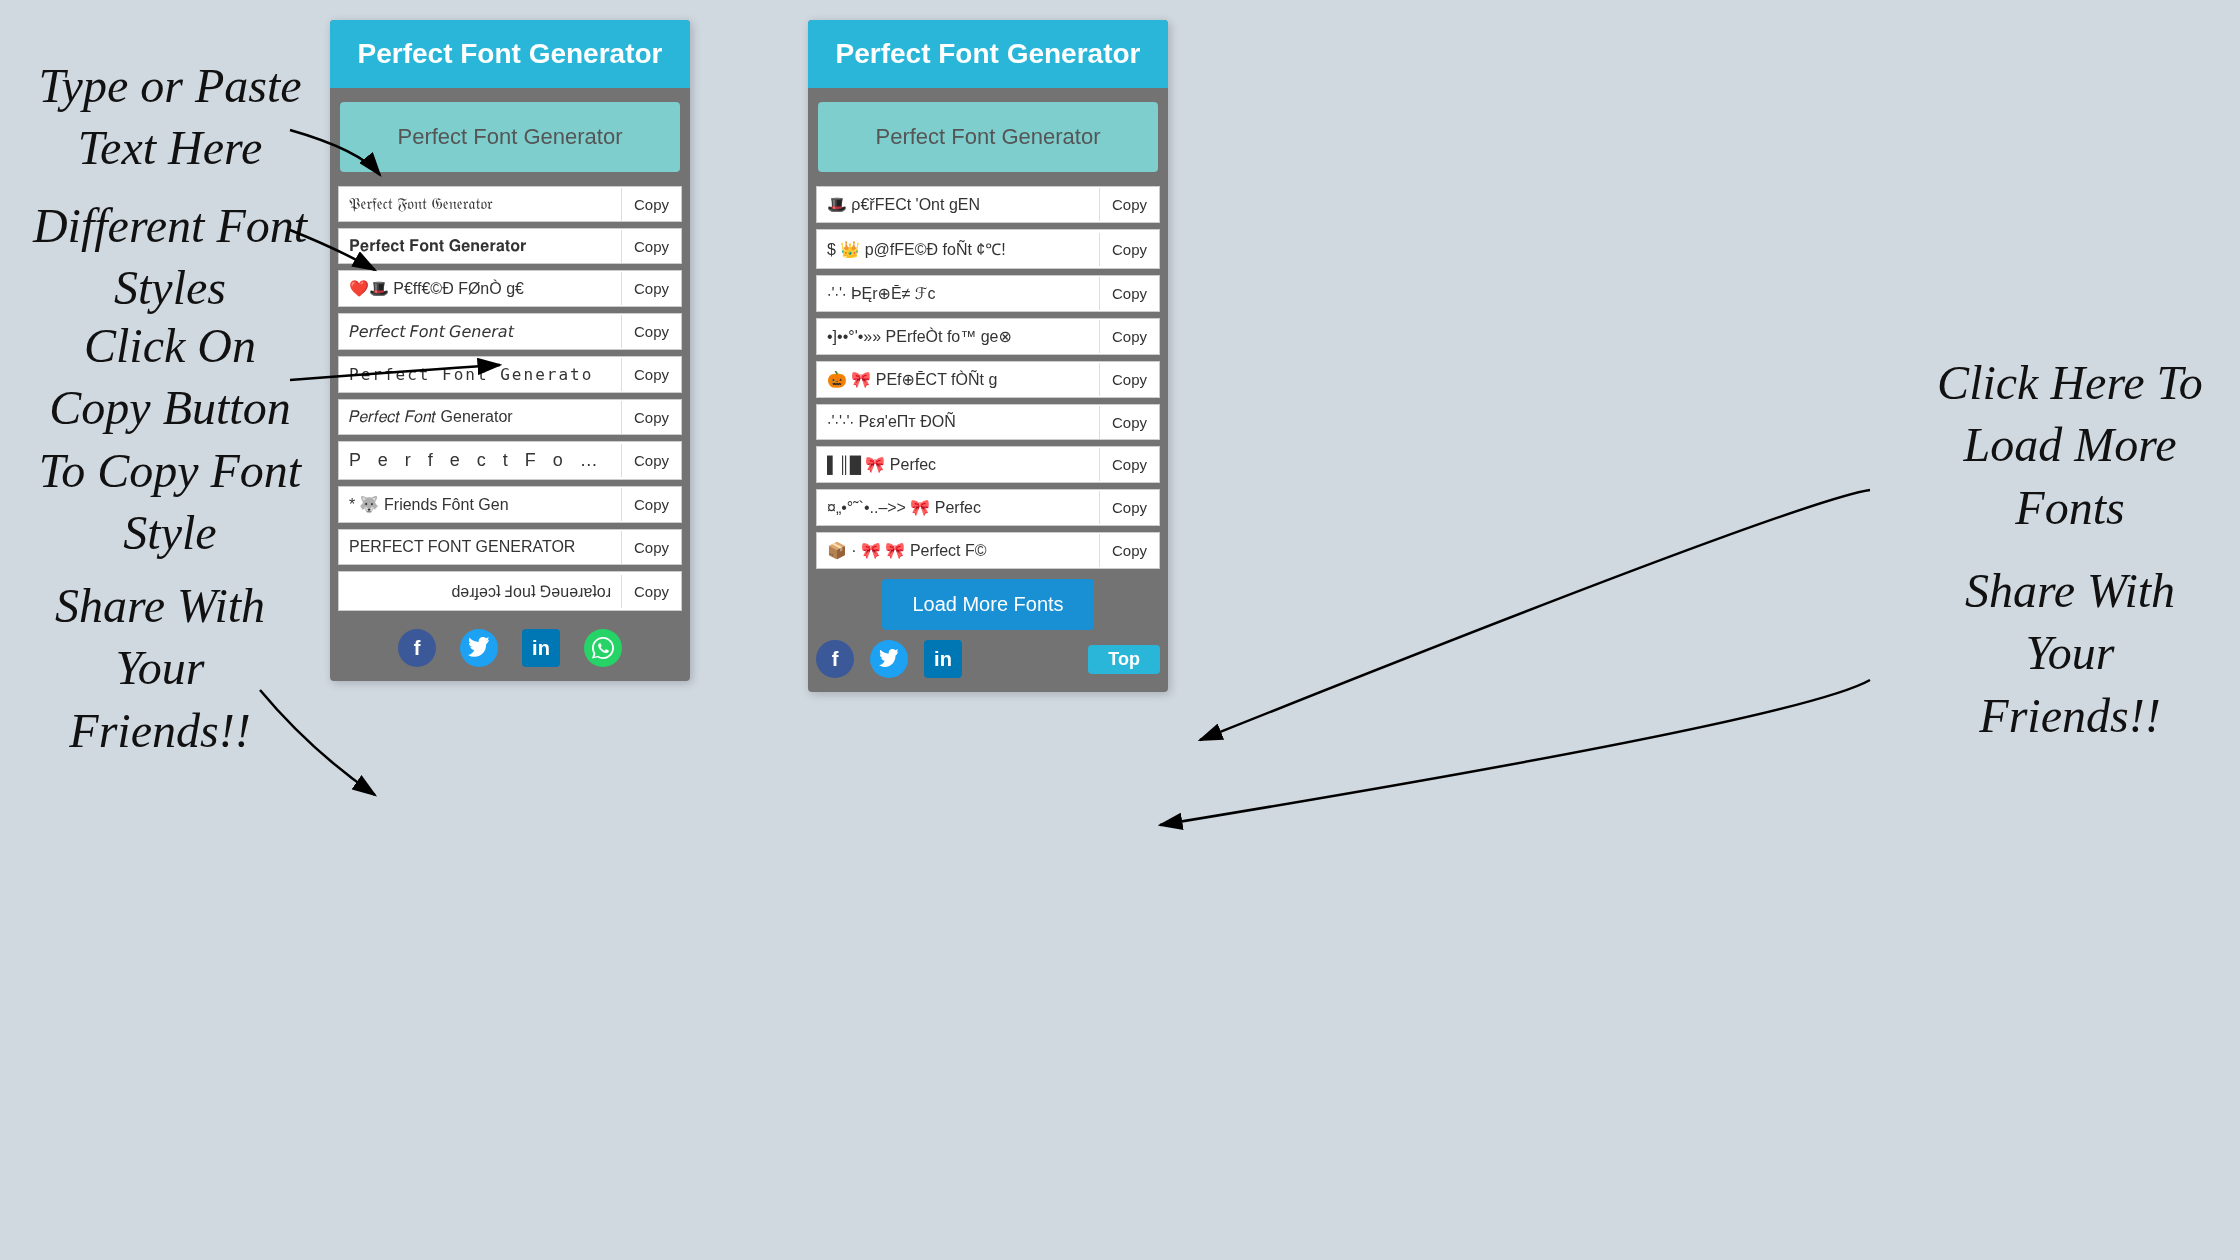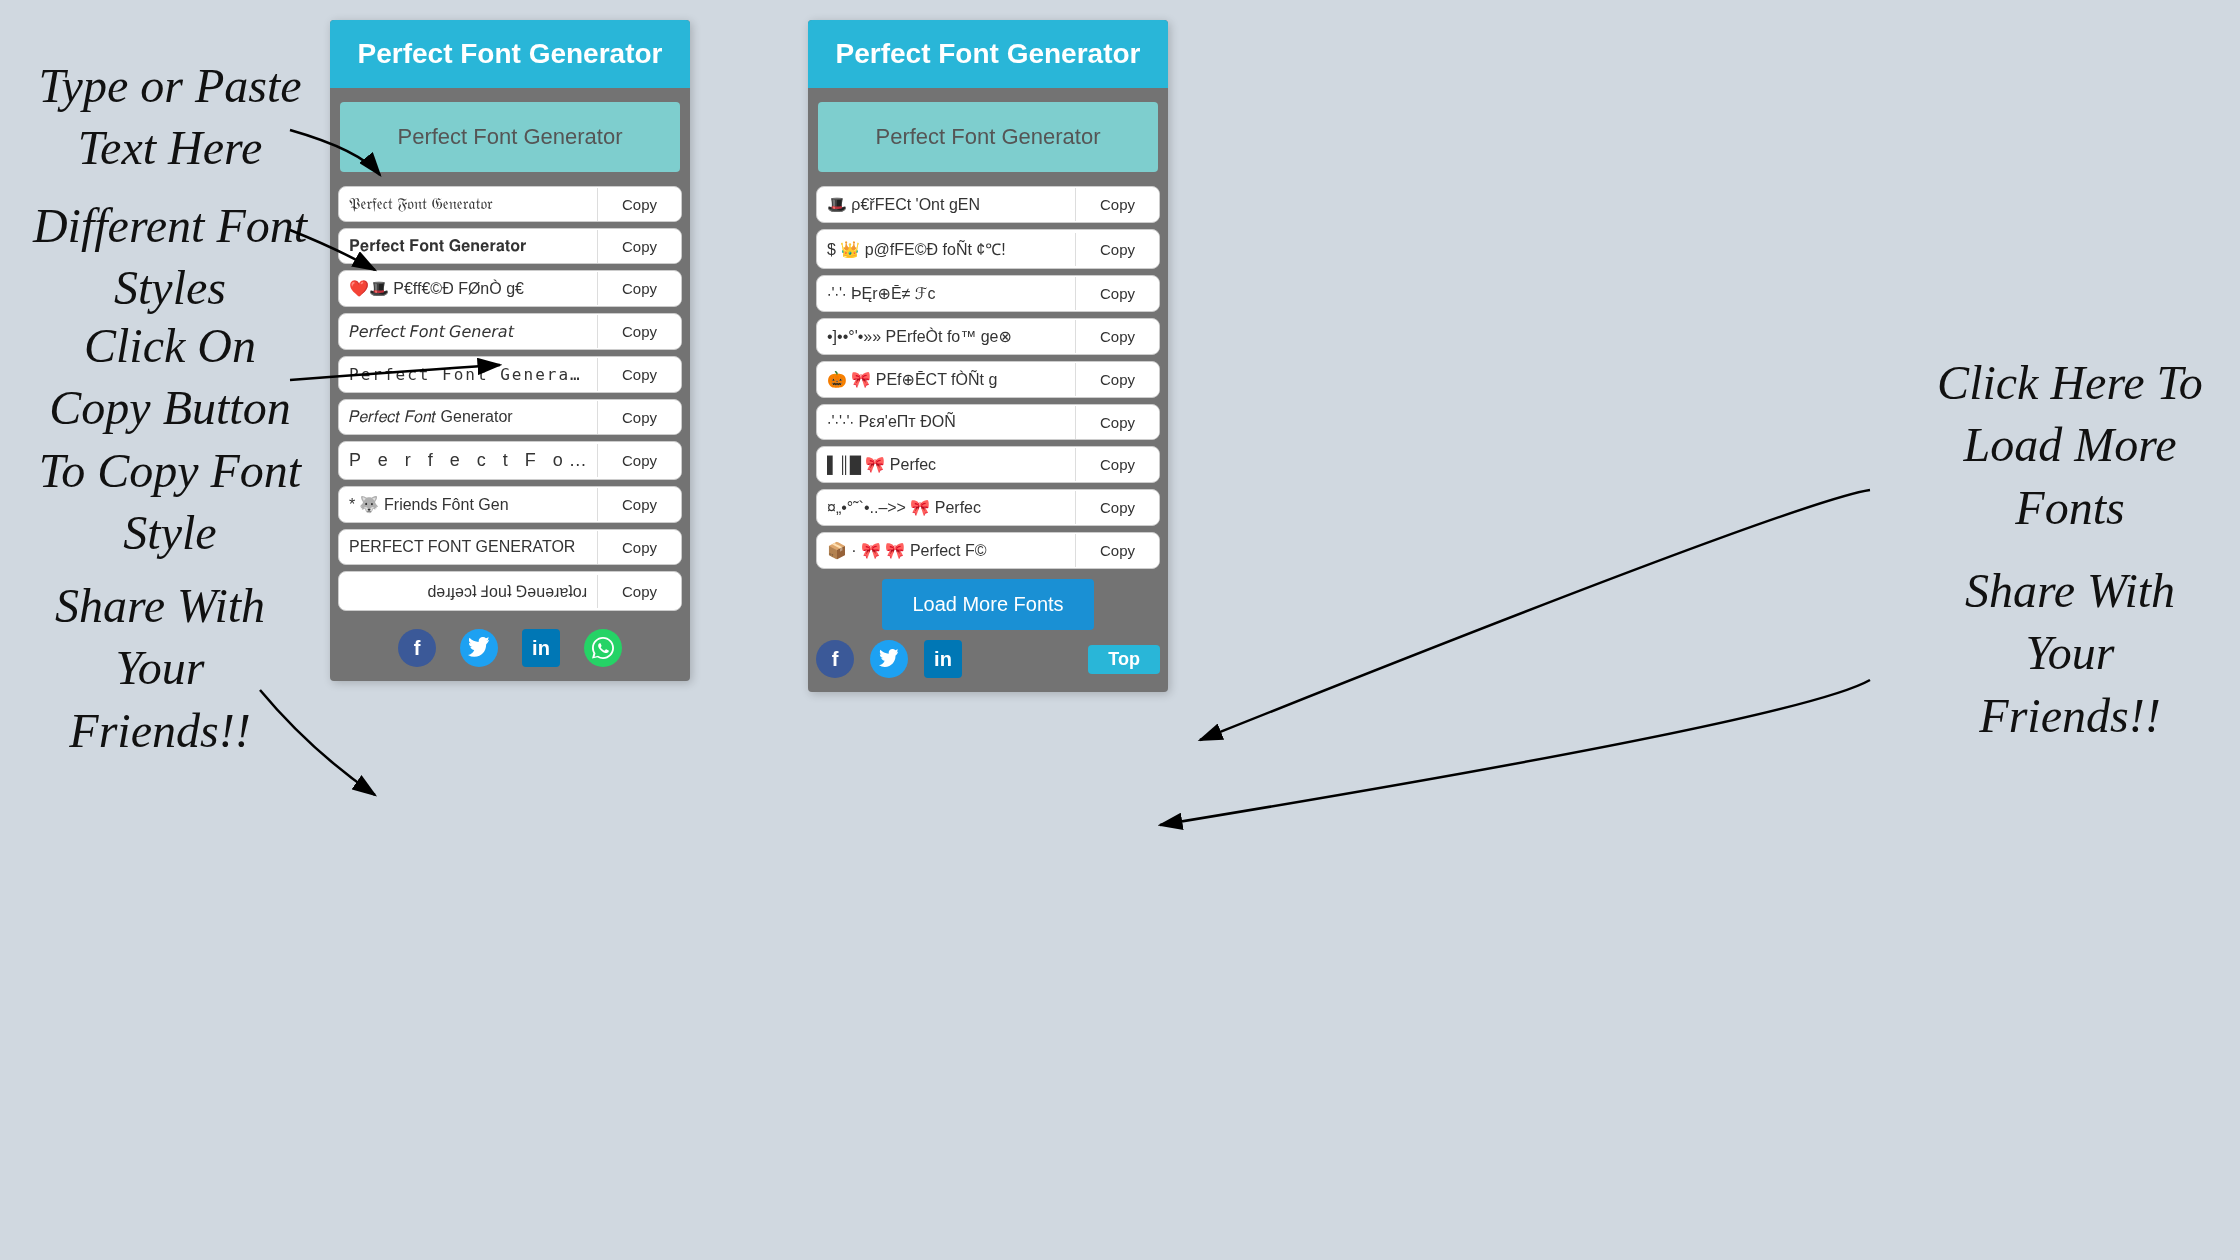--- a/index.html
+++ b/index.html
@@ -59,40 +59,40 @@
       font-size: 22px;
       color: #555;
       text-align: center;
     }
 
     .font-row {
       display: flex;
       align-items: center;
       margin: 0 8px 6px 8px;
       border: 1px solid #ccc;
-      border-radius: 8px;
+      border-radius: 0;
       background: white;
       overflow: hidden;
     }
 
     .font-text {
       flex: 1;
       padding: 8px 10px;
       font-size: 16px;
       color: #333;
       overflow: hidden;
       white-space: nowrap;
       text-overflow: ellipsis;
     }
 
     .copy-btn {
       background: white;
       border: none;
       border-left: 1px solid #ddd;
-      padding: 8px 24px;
+      padding: 8px 12px;
       font-size: 15px;
       color: #333;
       cursor: pointer;
       min-width: 55px;
       text-align: center;
     }
 
     .load-more-btn {
       display: block;
       margin: 10px auto;

